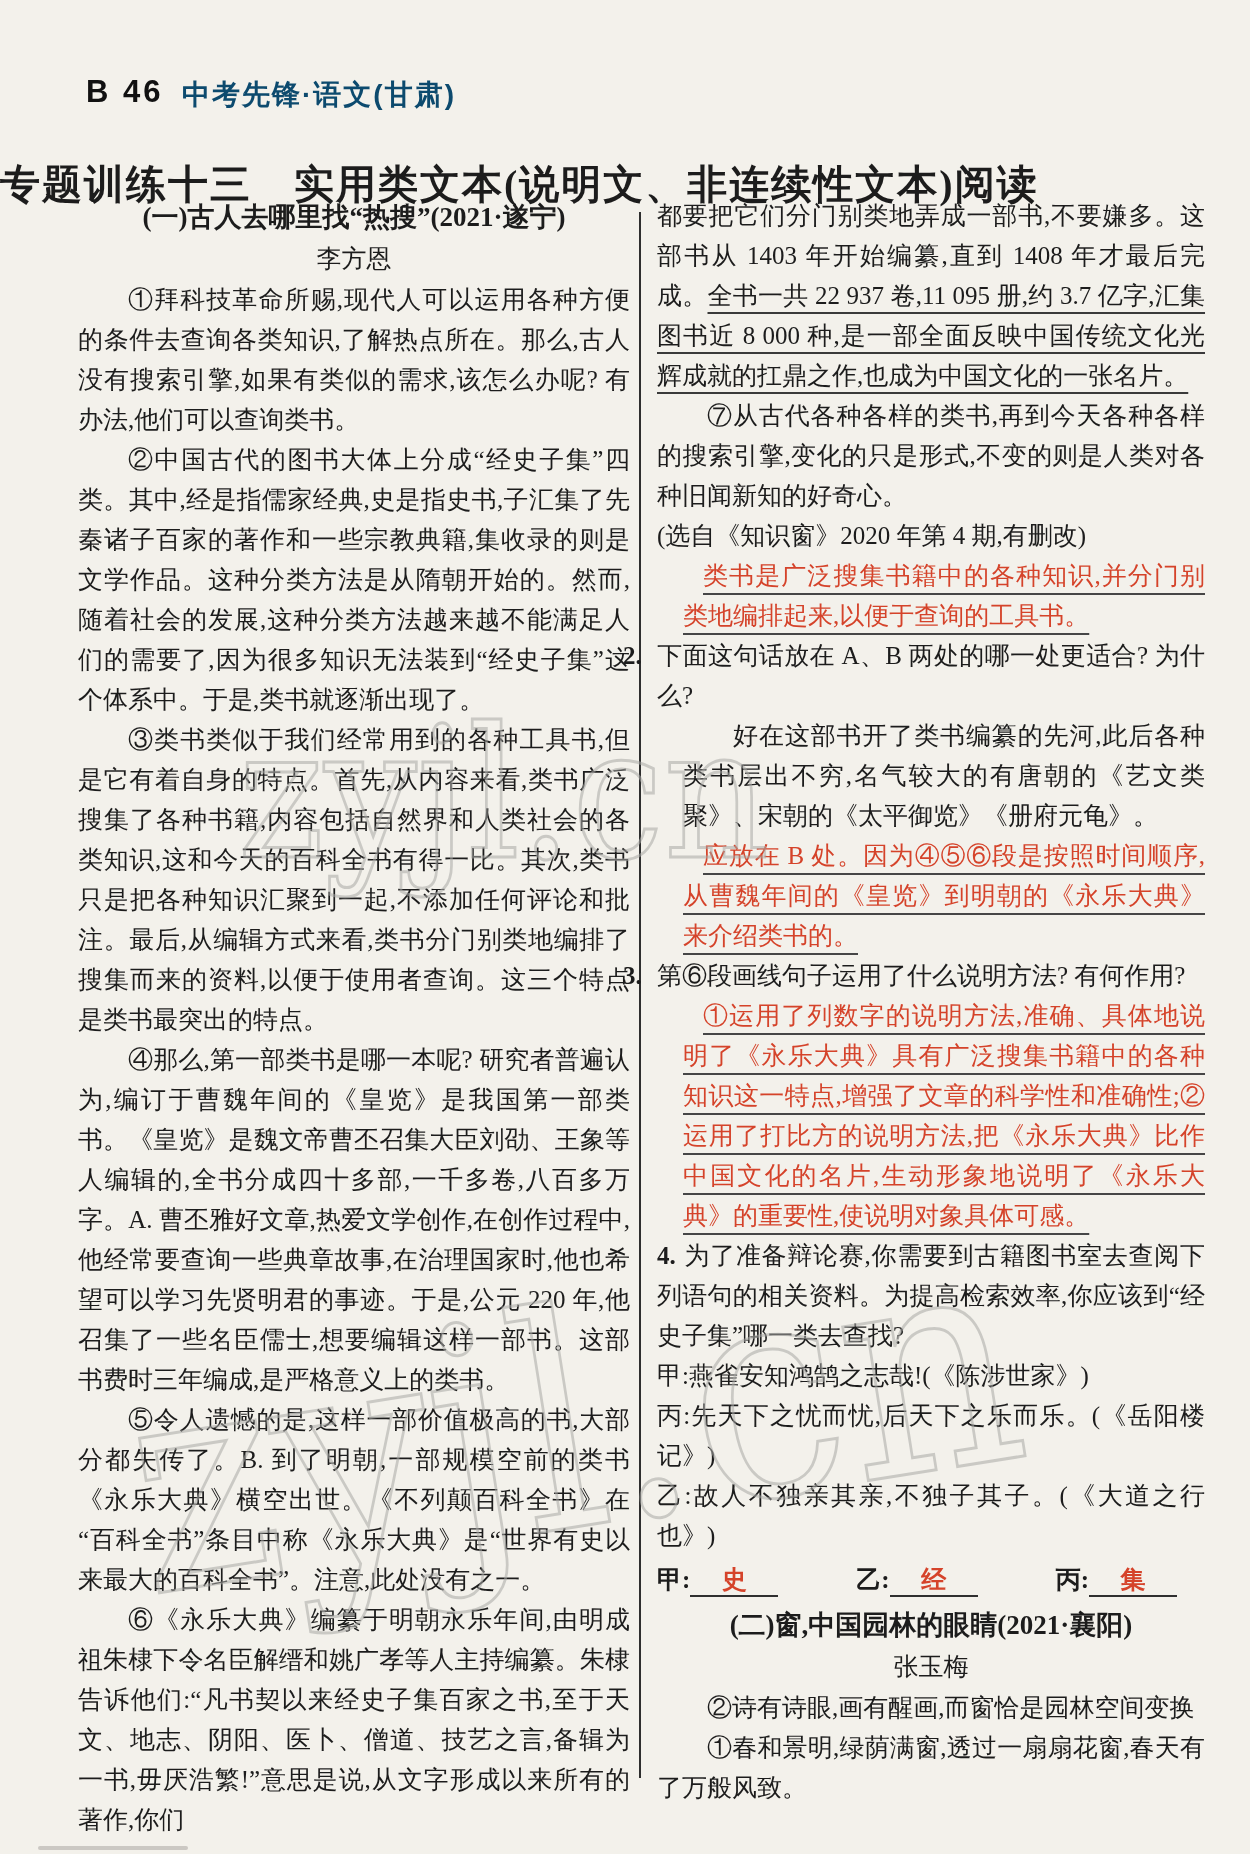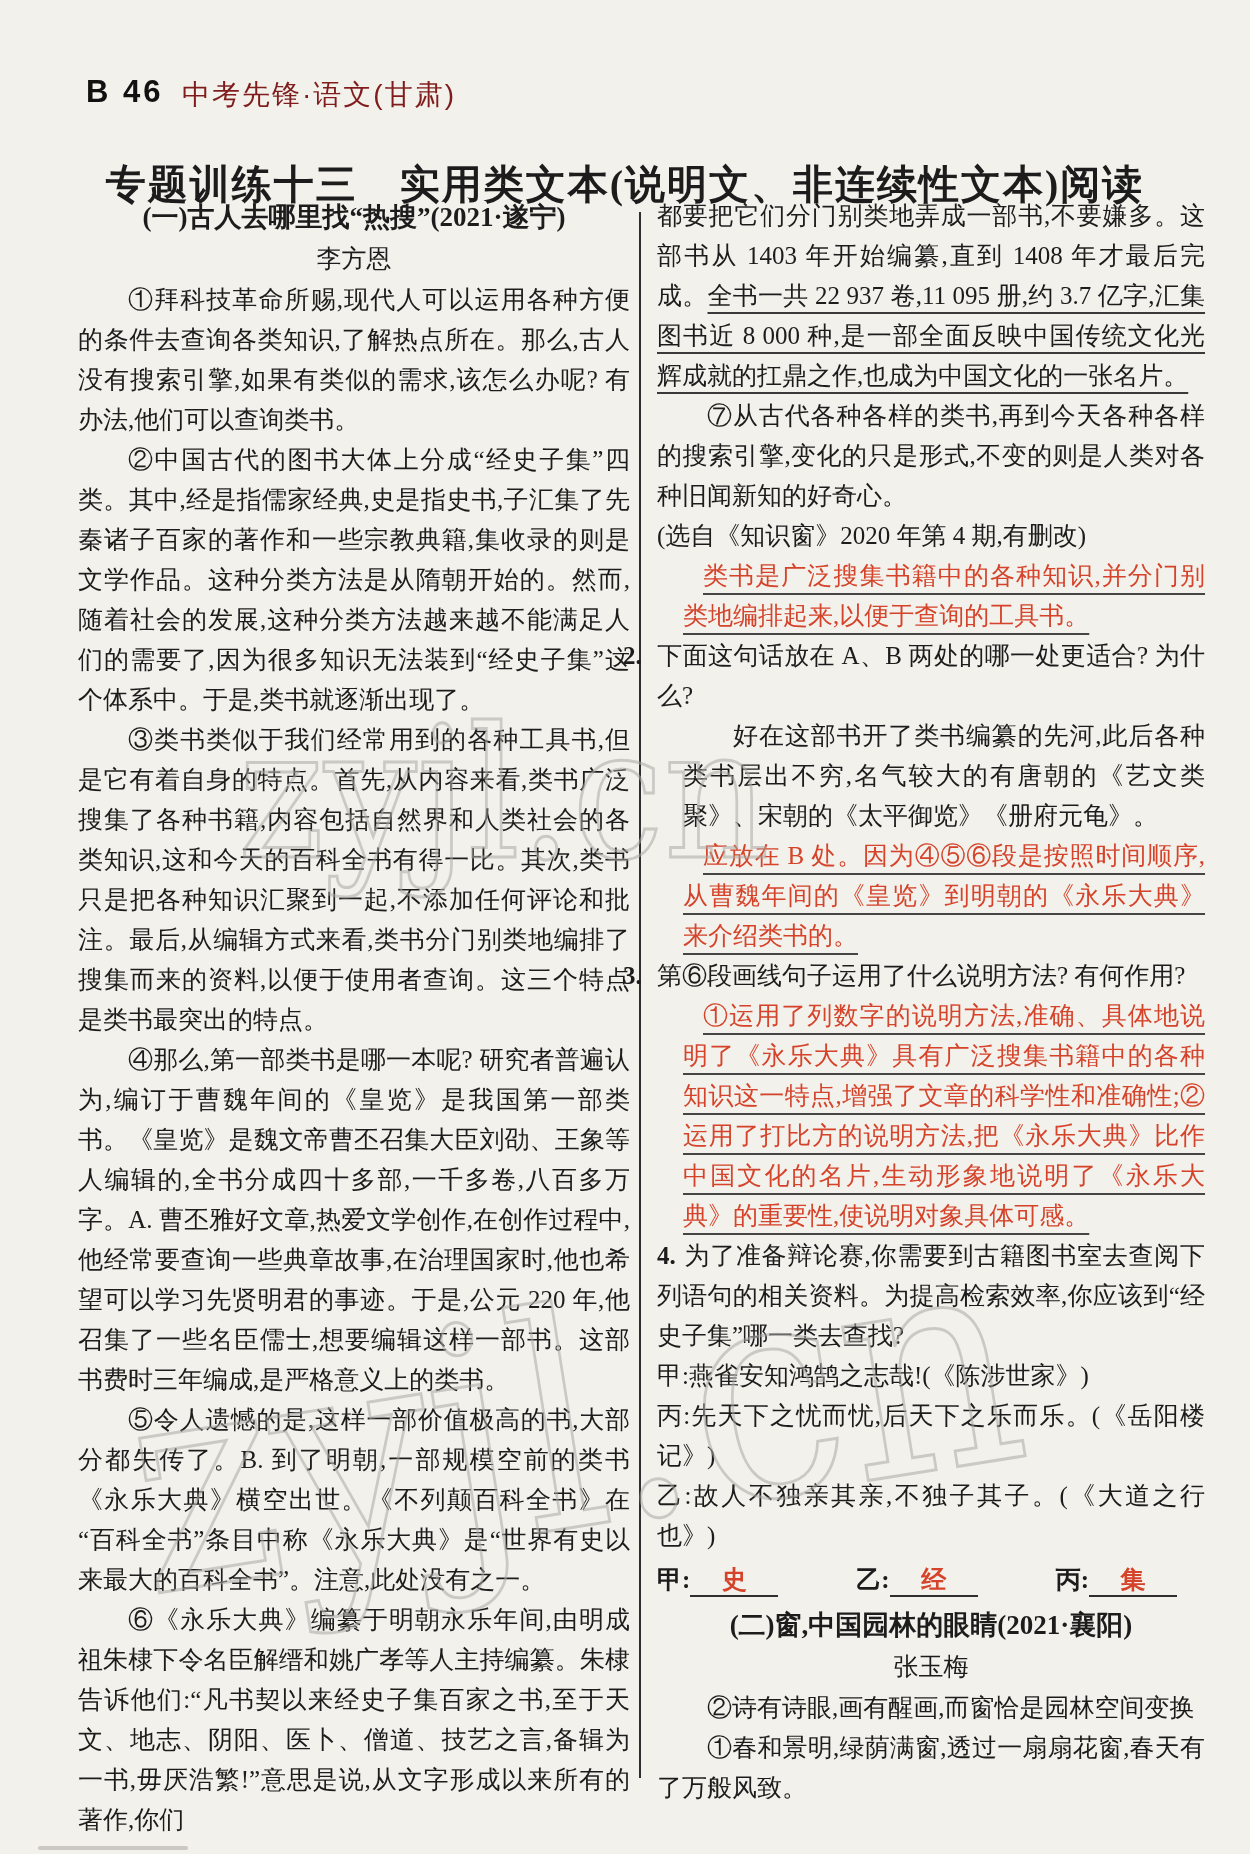--- a/index.html
+++ b/index.html
@@ -14,25 +14,25 @@
   }
   
   .page-num{
     position:absolute;left:86px;top:74px;
     font-family:"Liberation Sans","DejaVu Sans",sans-serif;
     font-weight:bold;font-size:31px;color:#111;letter-spacing:3px;
   }
   .brand{
     position:absolute;left:182px;top:76px;
     font-family:"Liberation Sans","DejaVu Sans",sans-serif;
-    font-weight:normal;font-size:28px;color:#7f1d1d;letter-spacing:2px;
+    font-weight:bold;font-size:28px;color:#0c4a6e;letter-spacing:2px;
   }
   .page-title{
     position:absolute;left:0;top:130px;width:1250px;
-    text-align:center;font-weight:bold;font-size:40px;letter-spacing:2px;
+    text-align:left;font-weight:bold;font-size:40px;letter-spacing:2px;
   }
   
   .col{position:absolute;top:196px;font-size:25px;line-height:40px;text-align:justify;}
   .col-left{left:78px;width:552px;}
   .col-right{left:657px;width:548px;}
   .divider{position:absolute;left:639px;top:212px;width:2px;height:1566px;background:#2e2e2e;}
   .col p,.col h2,.col h3{margin:0;padding:0;}
   .section-heading{font-size:27px;font-weight:bold;text-align:center;line-height:42px;}
   .author{text-align:center;line-height:42px;}
   .body-par{text-indent:2em;}

